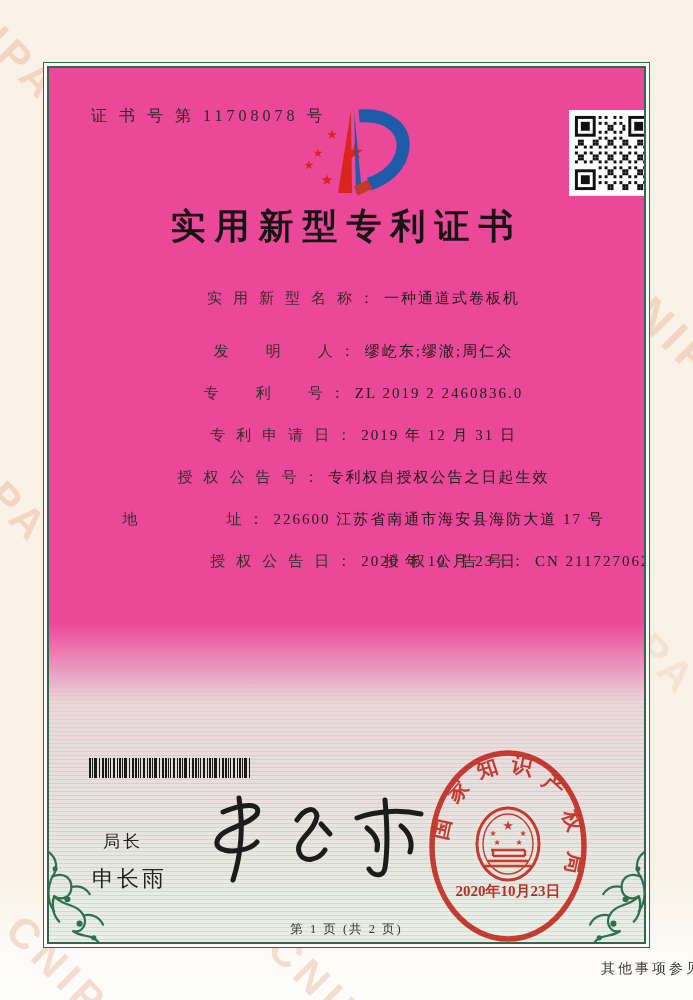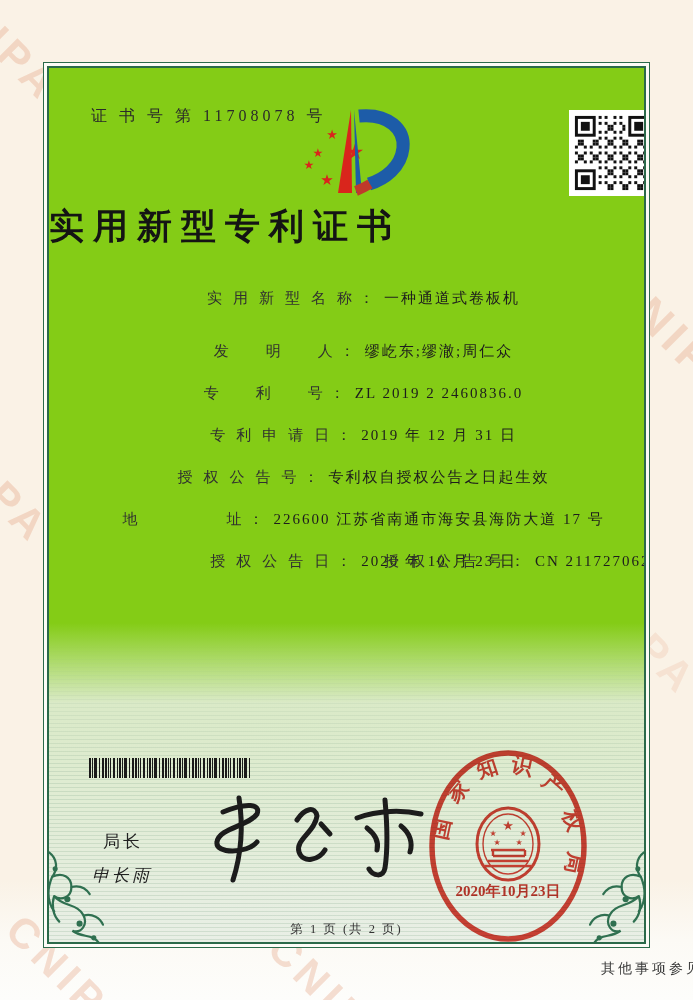--- a/index.html
+++ b/index.html
@@ -15,60 +15,60 @@
     transform:rotate(45deg);transform-origin:left top;white-space:nowrap;pointer-events:none;z-index:1;
   }
   .wm.faint{color:rgba(228,156,120,0.18);}
   
   .frame{
     position:absolute;left:43px;top:62px;width:607px;height:886px;
     border:1px solid #2b6a4a;padding:3px;box-sizing:border-box;z-index:2;background:#fdfcf7;
   }
   .frame-inner{
     position:relative;width:100%;height:100%;border:2px solid #2b6a4a;box-sizing:border-box;
-    background:#84cc16;overflow:hidden;padding-left:15px;
+    background:#ec4899;overflow:hidden;padding-left:15px;
   }
   .tint{
     position:absolute;left:0;right:0;top:555px;bottom:0;
     background:linear-gradient(180deg,rgba(233,239,230,0) 0%,rgba(233,239,230,0.85) 25%,#e9efe6 100%);
   }
   .glines{
     position:absolute;left:0;right:0;top:575px;bottom:0;
     background:repeating-linear-gradient(180deg,rgba(145,178,150,0.28) 0 1px,rgba(0,0,0,0) 1px 4px);
     -webkit-mask-image:linear-gradient(180deg,transparent,#000 130px);
     mask-image:linear-gradient(180deg,transparent,#000 130px);
   }
   
   .flourish{position:absolute;bottom:-4px;width:122px;height:122px;z-index:3;}
   .flourish.left{left:-4px;}
   .flourish.right{right:-4px;transform:scaleX(-1);}
   
   .cert-no{position:absolute;left:42px;top:38px;font-size:16px;letter-spacing:4px;color:#2a2a2a;z-index:4;}
   .logo{position:absolute;left:242px;top:35px;width:130px;height:102px;z-index:4;}
   .qr{position:absolute;left:520px;top:42px;width:86px;height:86px;background:#ffffff;padding:0;z-index:4;}
   .title{
-    position:absolute;left:0;top:135px;width:100%;
+    position:absolute;left:0;top:135px;width:100%;text-align:center;
     font-size:35px;font-weight:bold;letter-spacing:9px;color:#141414;z-index:4;
   }
   
   .row{position:absolute;left:42px;width:545px;font-size:15px;color:#262626;z-index:4;white-space:nowrap;text-align:center;}
   .flabel{letter-spacing:11px;color:#303030;}
   .fcolon{margin-left:-4px;margin-right:10px;}
   .fvalue{letter-spacing:2px;color:#1d1d1d;}
   .row .second{position:absolute;left:293px;top:0;}
   
   .body-text{
     position:absolute;left:42px;top:517px;width:540px;font-size:14px;line-height:21px;
     color:#1e1e1e;text-align:justify;word-break:break-all;letter-spacing:0.5px;z-index:4;
   }
   .body-text p{margin:0;text-indent:2em;}
   
   .barcode{position:absolute;left:40px;top:690px;width:166px;height:20px;z-index:4;}
   .officer-title{position:absolute;left:54px;top:762px;font-size:17px;letter-spacing:3px;z-index:4;color:#222;}
-  .officer-name{position:absolute;left:43px;top:796px;font-size:17px;letter-spacing:3px;z-index:4;color:#222;font-style:italic;}
+  .officer-name{position:absolute;left:43px;top:796px;font-size:22px;letter-spacing:3px;z-index:4;color:#222;}
   .signature{position:absolute;left:140px;top:722px;width:262px;height:100px;z-index:5;}
   .seal{position:absolute;left:376px;top:678px;width:166px;height:200px;z-index:6;mix-blend-mode:multiply;opacity:0.93;}
   .page-info{position:absolute;left:0;top:853px;width:100%;text-align:center;font-size:12.5px;letter-spacing:2px;color:#333;z-index:4;}
   .cont-note{position:absolute;left:0;top:960px;width:100%;text-align:right;font-size:14px;letter-spacing:3px;color:#3a3a3a;z-index:4;padding-left:44px;}
 </style>
 </head>
 <body>
 
 <div class="page">
 

